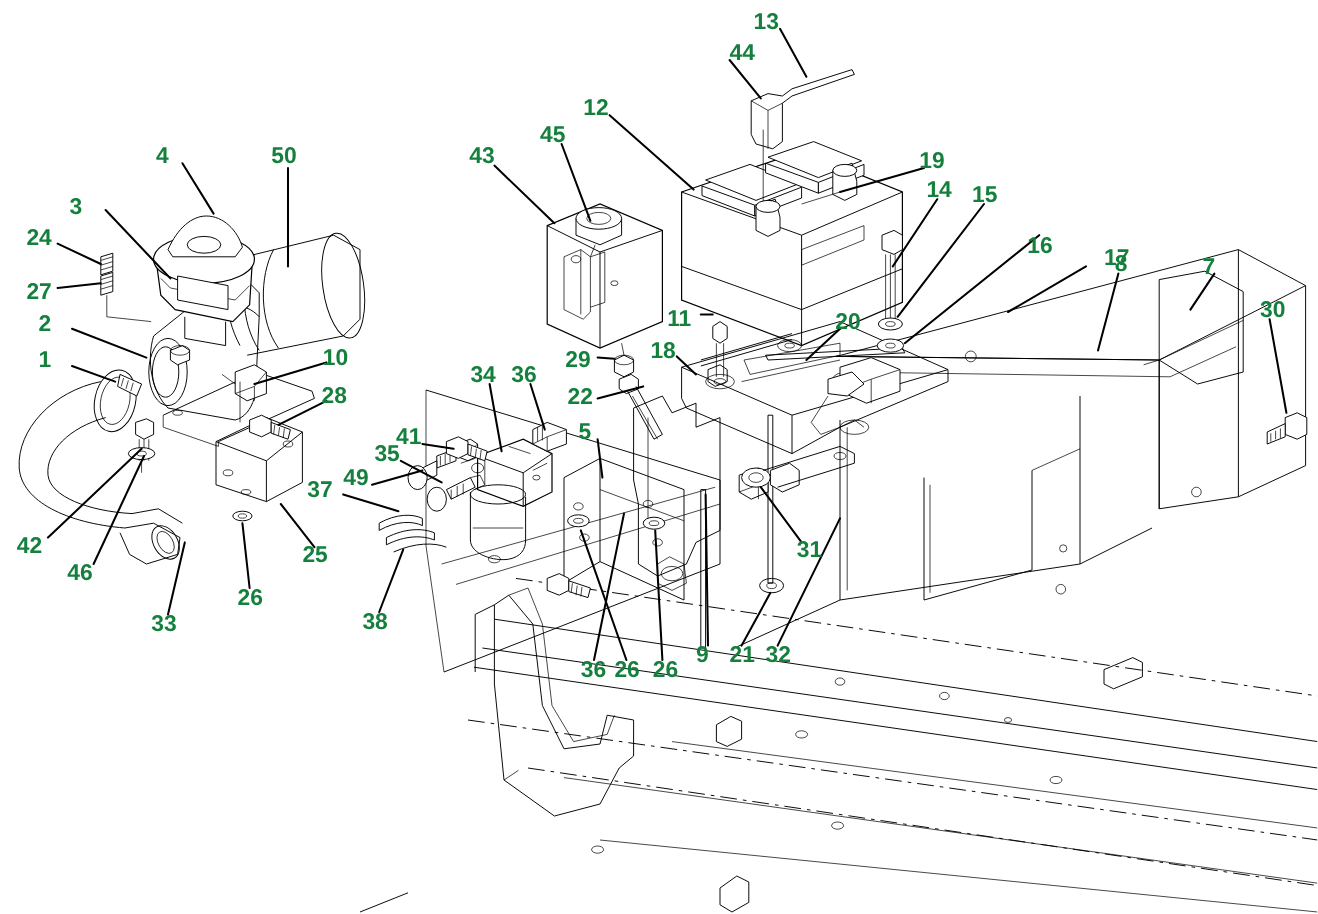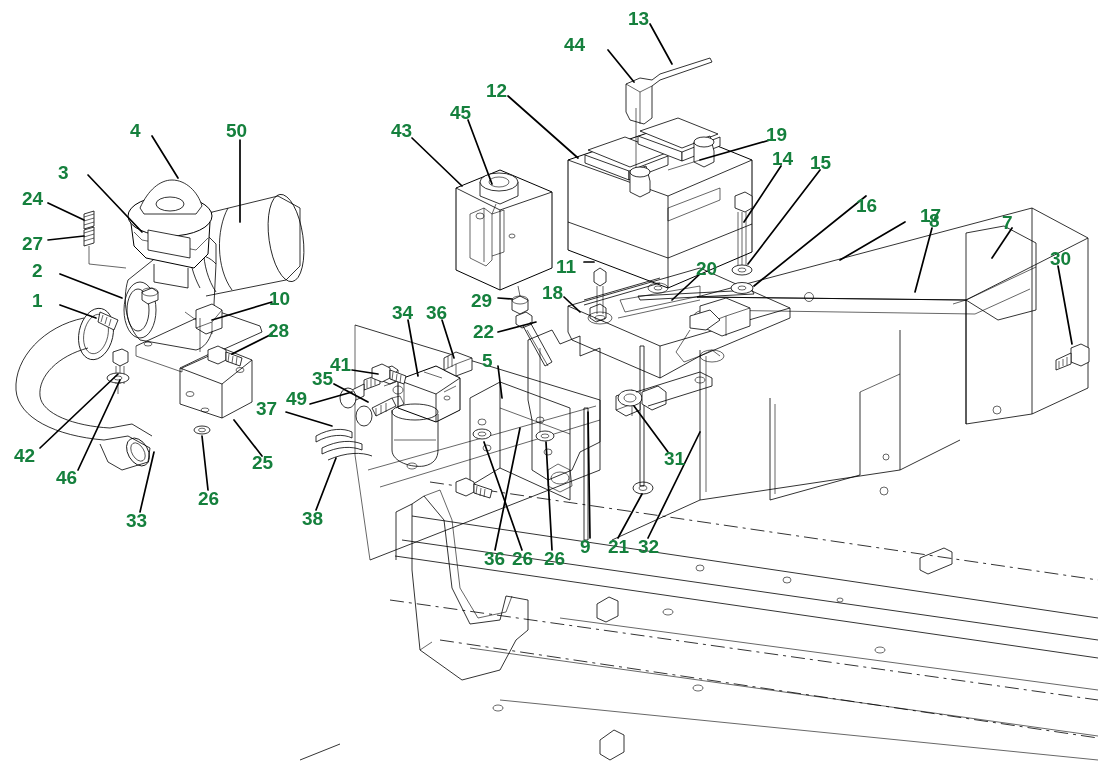--- a/index.html
+++ b/index.html
@@ -423,17 +423,17 @@
   <div class="callout" style="left:392px; top:303px;">34</div>
   <div class="callout" style="left:312px; top:369px;">35</div>
   <div class="callout" style="left:426px; top:303px;">36</div>
   <div class="callout" style="left:256px; top:399px;">37</div>
   <div class="callout" style="left:302px; top:509px;">38</div>
   <div class="callout" style="left:286px; top:389px;">49</div>
   <div class="callout" style="left:226px; top:121px;">50</div>
   <div class="callout" style="left:330px; top:355px;">41</div>
   <div class="callout" style="left:14px;  top:446px;">42</div>
   <div class="callout" style="left:391px; top:121px;">43</div>
-  <div class="callout" style="left:564px; top:35px;">44</div>
+  <div class="callout" style="left:608px; top:35px;">44</div>
   <div class="callout" style="left:450px; top:103px;text-align:right;">45</div>
   <div class="callout" style="left:56px;  top:468px;">46</div>
 
 </div>
 
 </body></html>

